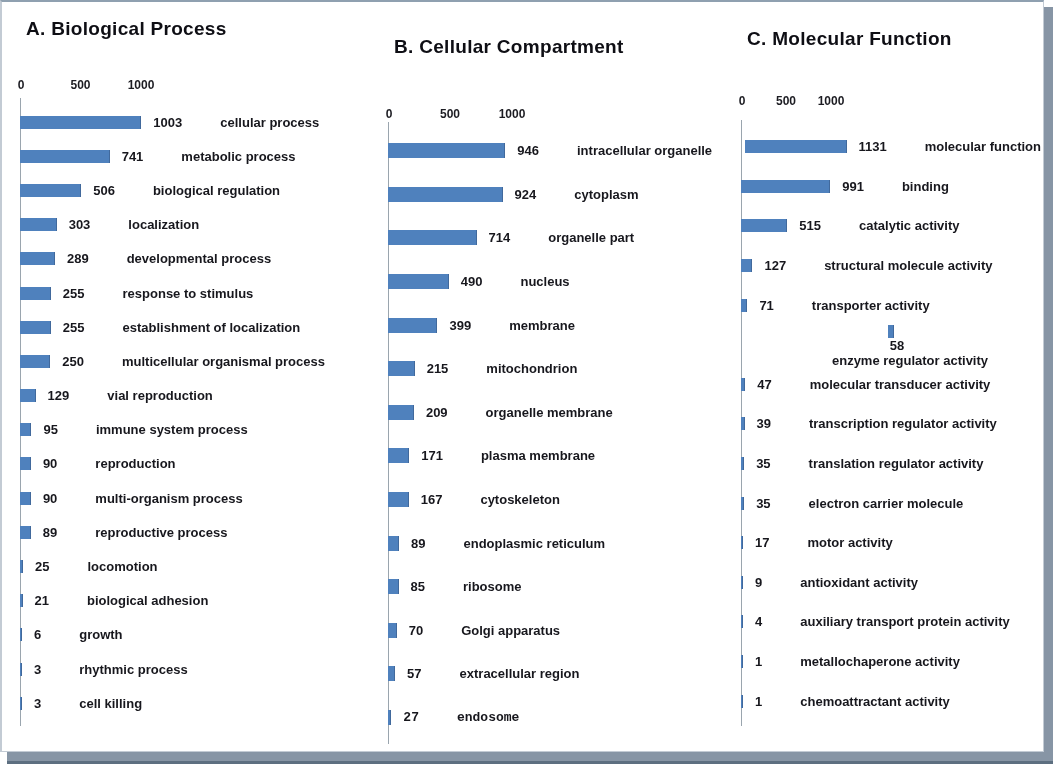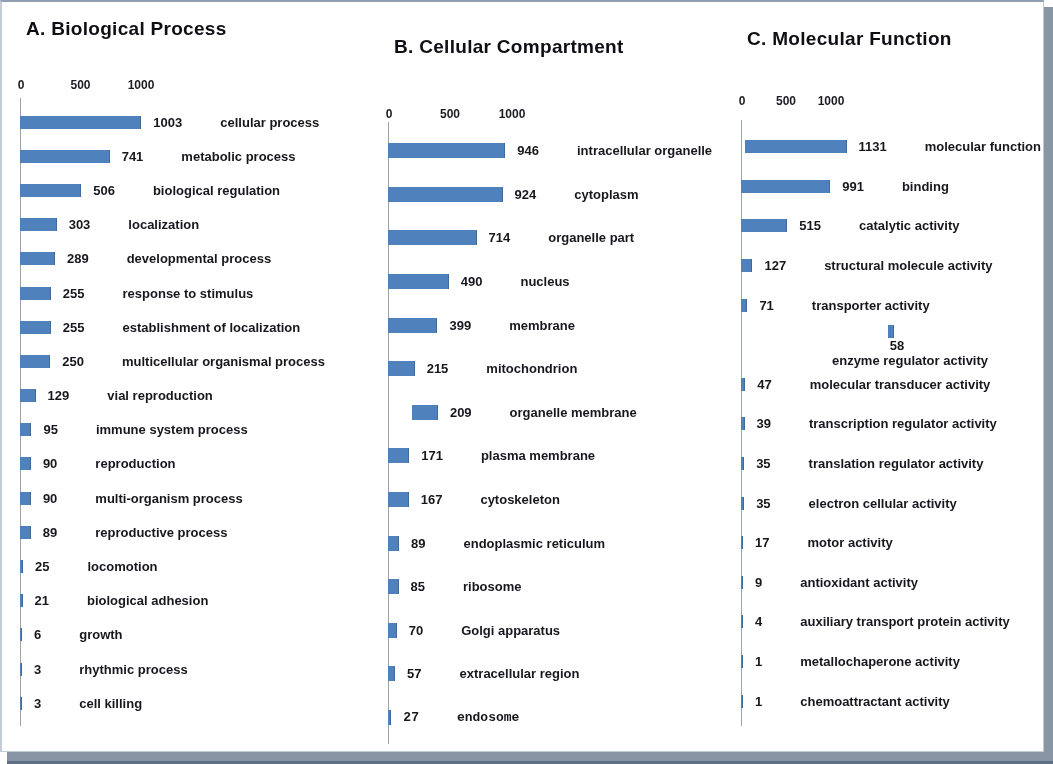--- a/index.html
+++ b/index.html
@@ -205,21 +205,21 @@
           <div class="row" style="height: 43.6px;">
             <div class="bar" style="width: 49.476px; height: 15px; background: rgb(79, 129, 189);"></div>
             <span class="val">399</span>
             <span class="cat">membrane</span>
           </div>
           <div class="row" style="height: 43.6px;">
             <div class="bar" style="width: 26.66px; height: 15px; background: rgb(79, 129, 189);"></div>
             <span class="val">215</span>
             <span class="cat">mitochondrion</span>
           </div>
-          <div class="row" style="height: 43.6px; padding-left: 24px;">
+          <div class="row" style="height: 43.6px;">
             <div class="bar" style="width: 25.916px; height: 15px; background: rgb(79, 129, 189);"></div>
             <span class="val">209</span>
             <span class="cat">organelle membrane</span>
           </div>
           <div class="row" style="height: 43.6px;">
             <div class="bar" style="width: 21.204px; height: 15px; background: rgb(79, 129, 189);"></div>
             <span class="val">171</span>
             <span class="cat">plasma membrane</span>
           </div>
           <div class="row" style="height: 43.6px;">
@@ -305,21 +305,21 @@
             <span class="cat">transcription regulator activity</span>
           </div>
           <div class="row" style="height: 39.6px;">
             <div class="bar" style="width: 3.15px; height: 13px; background: rgb(79, 129, 189);"></div>
             <span class="val">35</span>
             <span class="cat">translation regulator activity</span>
           </div>
           <div class="row" style="height: 39.6px;">
             <div class="bar" style="width: 3.15px; height: 13px; background: rgb(79, 129, 189);"></div>
             <span class="val">35</span>
-            <span class="cat">electron cellular activity</span>
+            <span class="cat">electron carrier molecule</span>
           </div>
           <div class="row" style="height: 39.6px;">
             <div class="bar" style="width: 2px; height: 13px; background: rgb(79, 129, 189);"></div>
             <span class="val">17</span>
             <span class="cat">motor activity</span>
           </div>
           <div class="row" style="height: 39.6px;">
             <div class="bar" style="width: 2px; height: 13px; background: rgb(79, 129, 189);"></div>
             <span class="val">9</span>
             <span class="cat">antioxidant activity</span>

